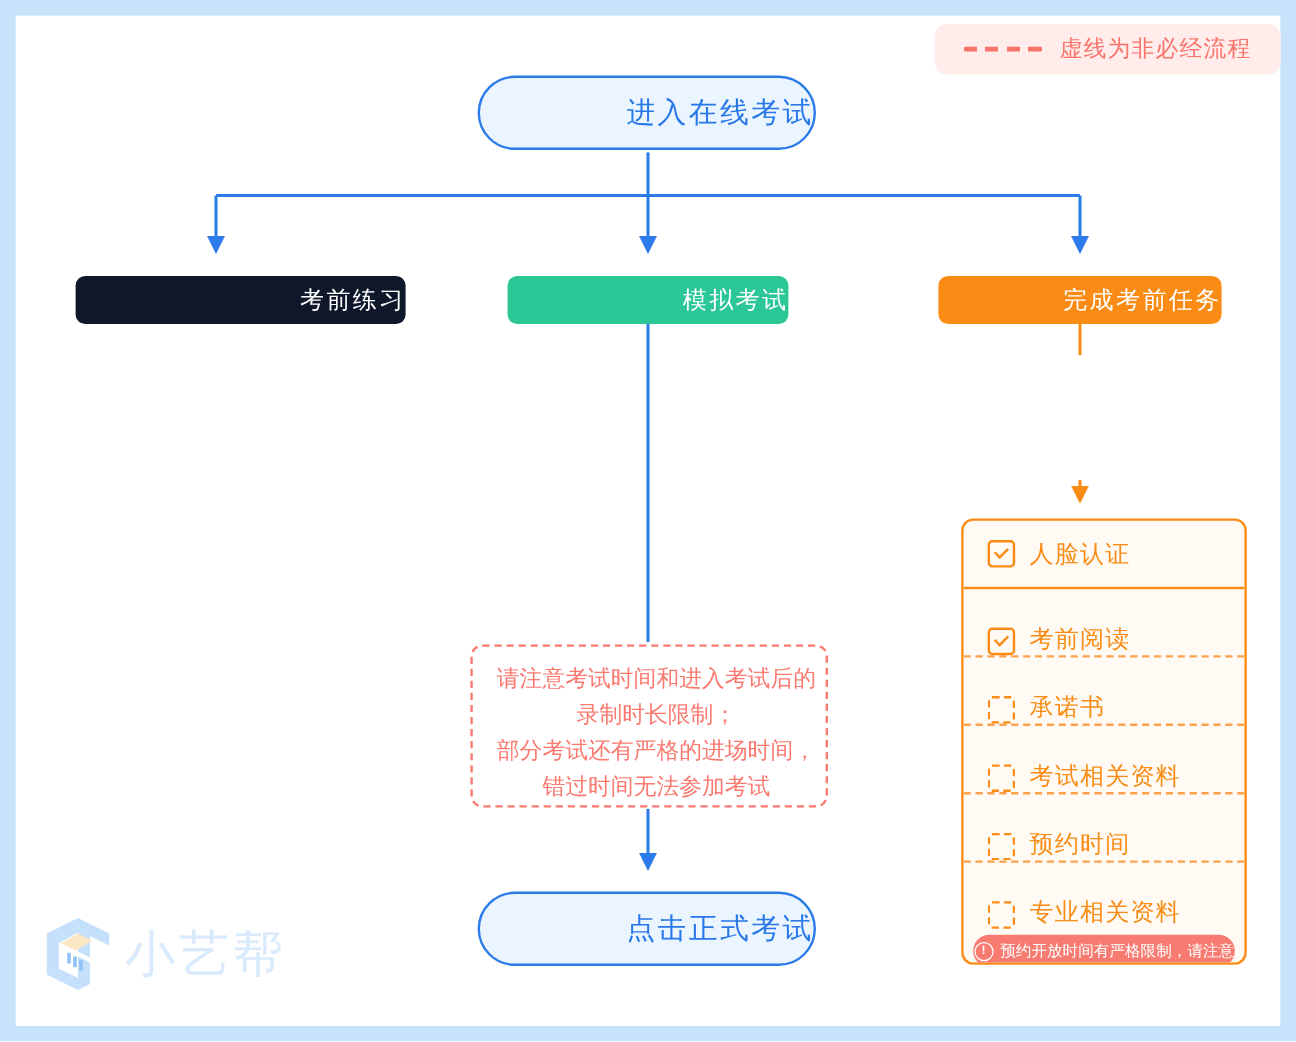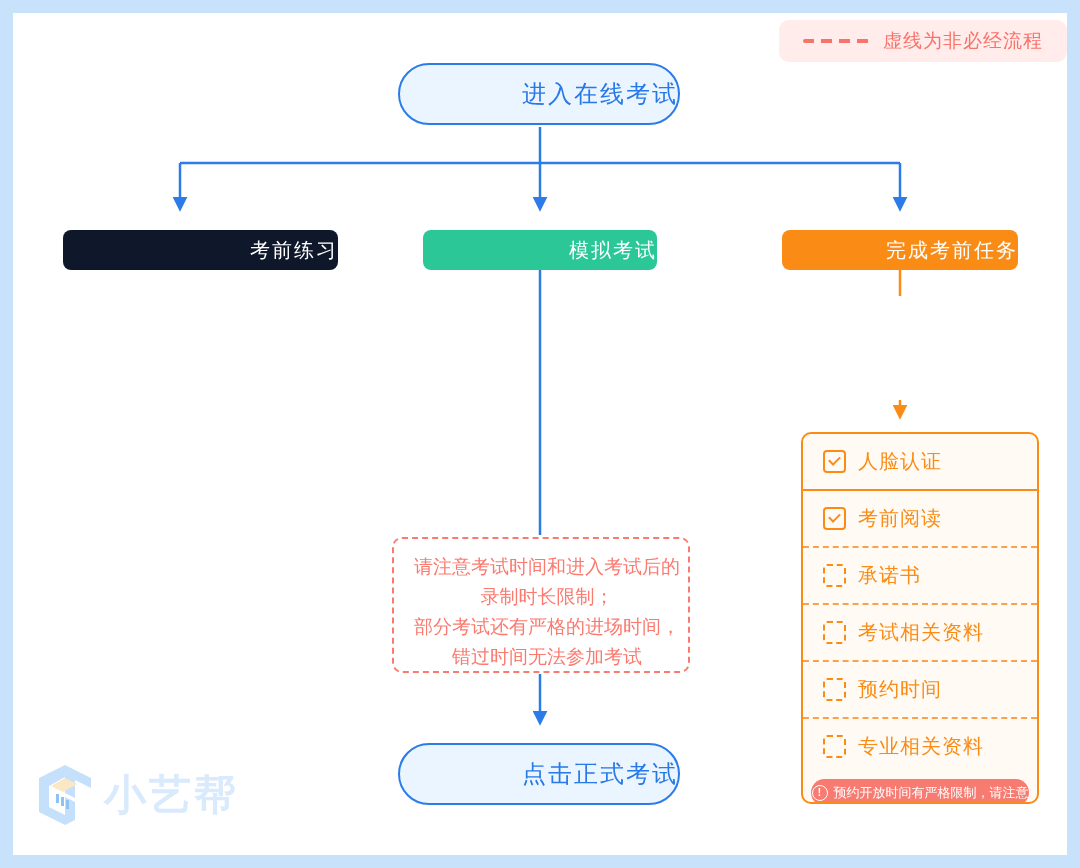--- a/index.html
+++ b/index.html
@@ -34,36 +34,36 @@
   
   .note{border:2px dashed #FB7A70;border-radius:10px;background:#ffffff;color:#FB7A70;
         font-size:19px;white-space:pre-line;}
   .note.task-note{left:783px;top:298px;width:236px;height:100px;line-height:29px;padding:10px 6px 0 12px;}
   .note.exam-note{left:392px;top:537px;width:298px;height:136px;line-height:30px;padding:13px 6px 0 18px;text-align:center;}
 
   
   .checklist{left:781px;top:432px;width:238px;height:372px;border:2px solid #FA8C16;border-radius:10px;
              background:#FFFAF3;overflow:hidden;margin-left:20px;}
   .cl-row{height:55px;display:flex;align-items:center;padding-left:20px;gap:12px;}
-  .cl-row + .cl-row{border-top:2px dashed #FBA14C;}
+  .cl-row + .cl-row{border-top:2px dashed #FBA14C;align-items:flex-end;}
   .cl-row.first-divider{border-top:2px solid #FA8C16;}
   .cl-label{color:#FA8C16;font-size:20px;font-weight:500;letter-spacing:1px;}
   .cb{width:19px;height:19px;border-radius:4px;position:relative;flex:0 0 auto;}
   .cb.checked{border:2px solid #FA8C16;}
   .cb.checked::after{content:"";position:absolute;left:3.5px;top:4px;width:9px;height:5px;
         border-left:2.5px solid #FA8C16;border-bottom:2.5px solid #FA8C16;transform:rotate(-45deg);}
   .cb.unchecked{border:2px dashed #FA8C16;}
   .cl-badge{margin:5px auto 0;width:218px;height:27px;border-radius:14px;background:#F87B71;
         color:#fff;font-size:13px;display:flex;align-items:center;justify-content:center;gap:6px;}
   .excl{width:14px;height:14px;border:1.5px solid #fff;border-radius:50%;display:flex;align-items:center;
         justify-content:center;font-size:10px;font-weight:700;color:#fff;line-height:1;flex:0 0 auto;}
 
   
   .logo{left:36px;top:764px;display:flex;align-items:center;gap:10px;}
-  .logo-text{font-size:42px;font-weight:700;color:#D9EAFC;letter-spacing:3px;}
+  .logo-text{font-size:42px;font-weight:400;color:#D9EAFC;letter-spacing:3px;}
 </style>
 </head>
 <body>
 
 <div class="page">
   <div class="canvas"></div>
 
   <svg class="wires" viewBox="0 0 1080 868">
     <defs>
       <marker id="arrB" viewBox="0 0 10 10" refX="7.5" refY="5" markerWidth="6" markerHeight="6" orient="auto-start-reverse">

